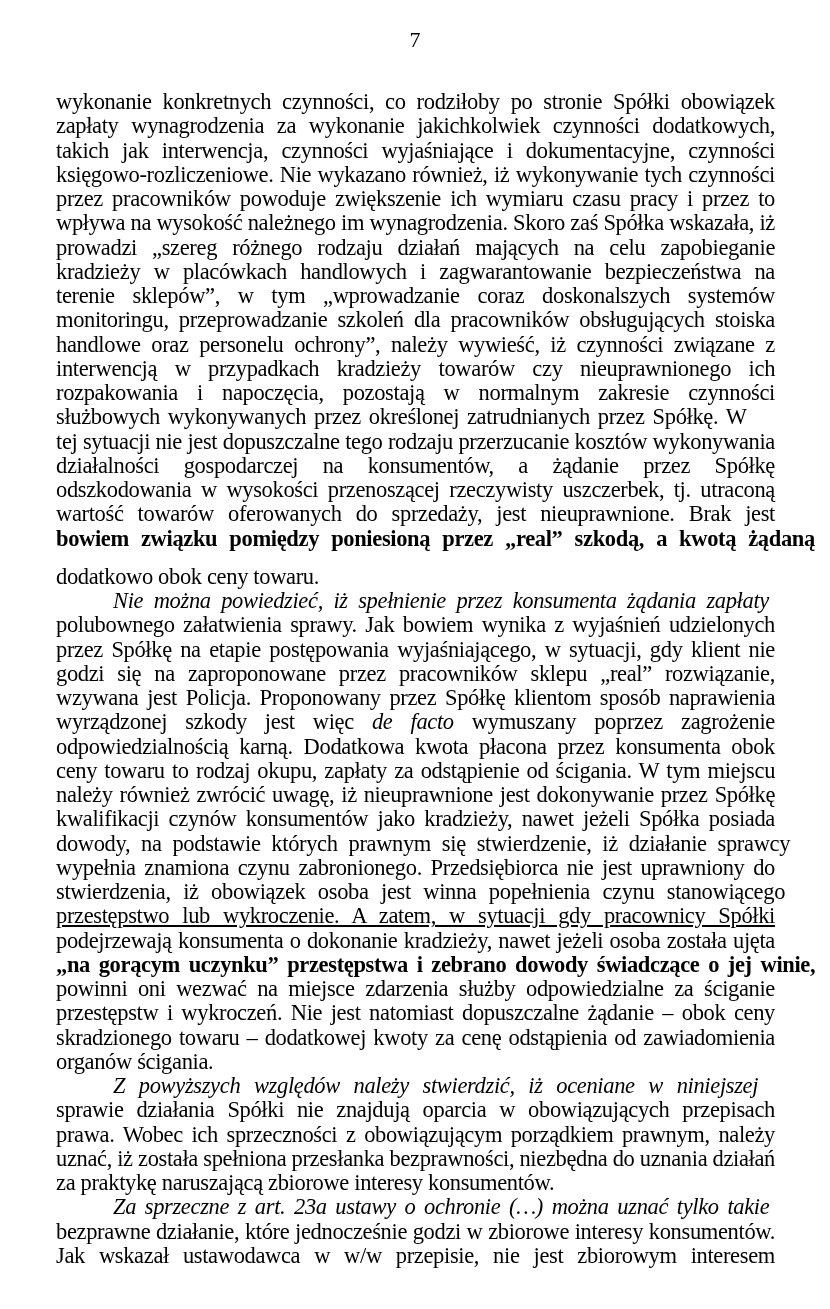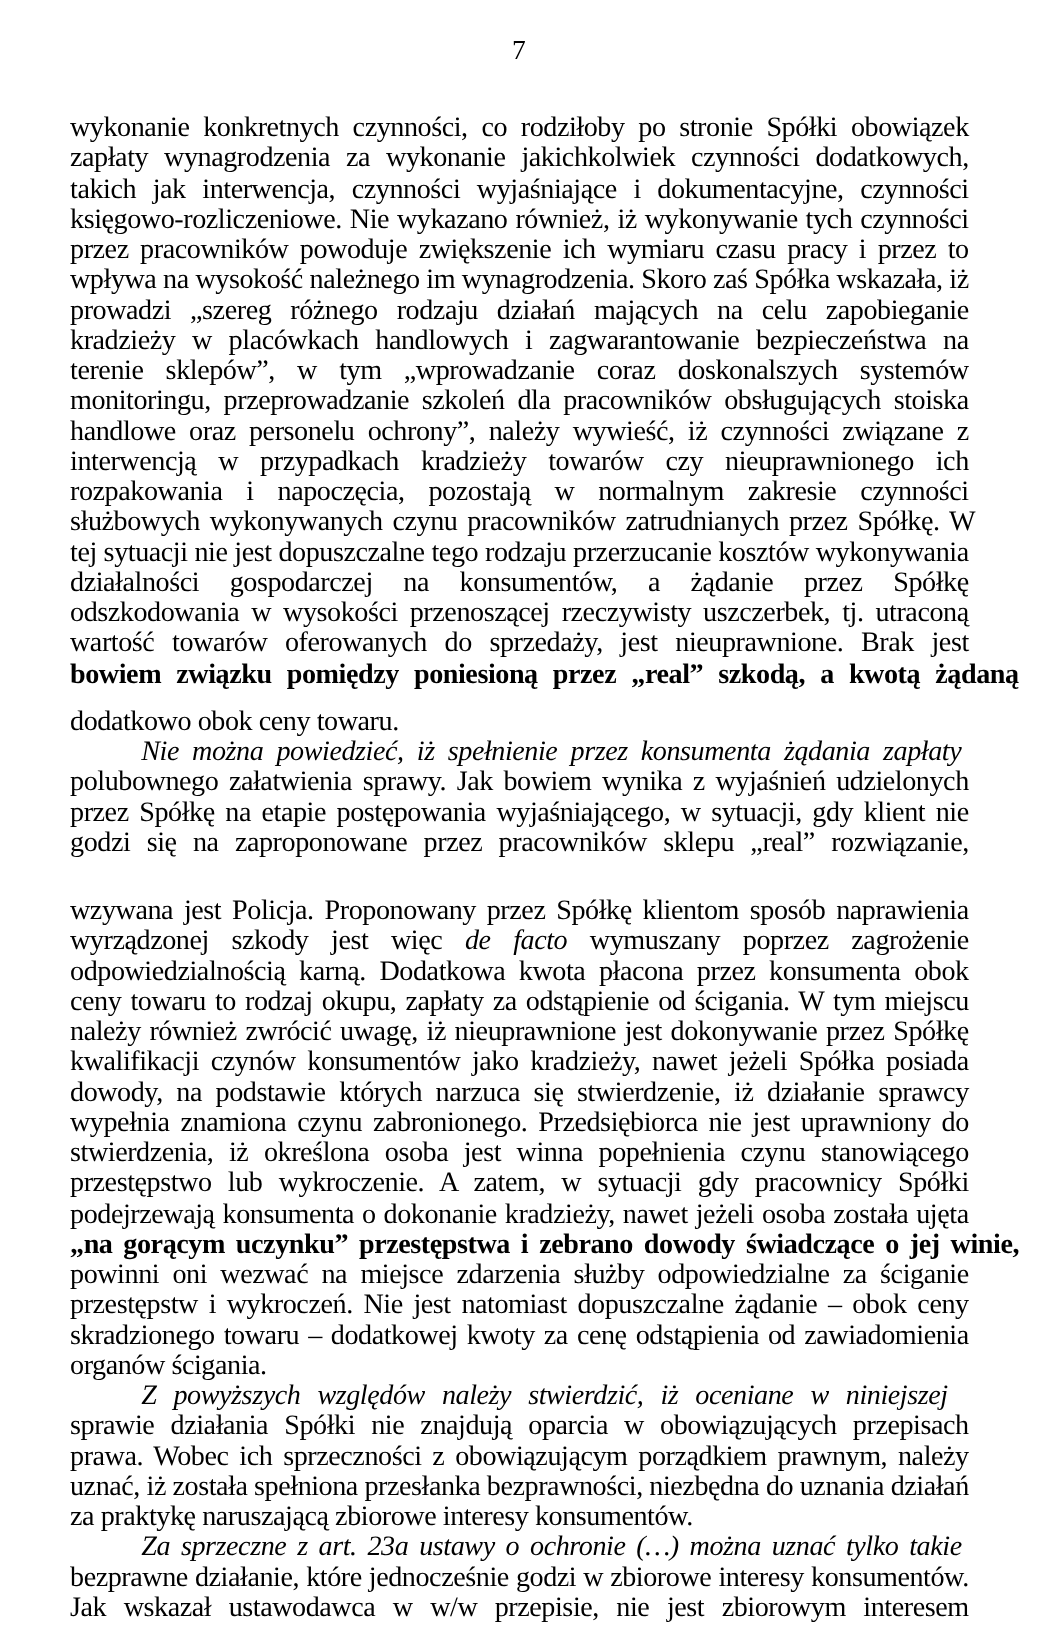--- a/index.html
+++ b/index.html
@@ -63,43 +63,43 @@
       <div class="line" style="white-space: nowrap; text-align-last: left; word-spacing: 1.05px;">księgowo-rozliczeniowe. Nie wykazano również, iż wykonywanie tych czynności</div>
       <div class="line" style="white-space: nowrap; text-align-last: left; word-spacing: 3.86px;">przez pracowników powoduje zwiększenie ich wymiaru czasu pracy i przez to</div>
       <div class="line" style="white-space: nowrap; text-align-last: left; word-spacing: 0.08px;">wpływa na wysokość należnego im wynagrodzenia. Skoro zaś Spółka wskazała, iż</div>
       <div class="line" style="white-space: nowrap; text-align-last: left; word-spacing: 9.86px;">prowadzi „szereg różnego rodzaju działań mających na celu zapobieganie</div>
       <div class="line" style="white-space: nowrap; text-align-last: left; word-spacing: 8.08px;">kradzieży w placówkach handlowych i zagwarantowanie bezpieczeństwa na</div>
       <div class="line" style="white-space: nowrap; text-align-last: left; word-spacing: 12.47px;">terenie sklepów”, w tym „wprowadzanie coraz doskonalszych systemów</div>
       <div class="line" style="white-space: nowrap; text-align-last: left; word-spacing: 4.91px;">monitoringu, przeprowadzanie szkoleń dla pracowników obsługujących stoiska</div>
       <div class="line" style="white-space: nowrap; text-align-last: left; word-spacing: 5.33px;">handlowe oraz personelu ochrony”, należy wywieść, iż czynności związane z</div>
       <div class="line" style="white-space: nowrap; text-align-last: left; word-spacing: 12.27px;">interwencją w przypadkach kradzieży towarów czy nieuprawnionego ich</div>
       <div class="line" style="white-space: nowrap; text-align-last: left; word-spacing: 13.78px;">rozpakowania i napoczęcia, pozostają w normalnym zakresie czynności</div>
-      <div class="line" style="white-space: nowrap; text-align-last: left; word-spacing: 2.61px;">służbowych wykonywanych czynu pracowników zatrudnianych przez Spółkę. W</div>
+      <div class="line" style="white-space: nowrap; text-align-last: left; word-spacing: 2.61px;">służbowych wykonywanych przez określonej zatrudnianych przez Spółkę. W</div>
       <div class="line" style="white-space: nowrap; text-align-last: left; word-spacing: 0.18px;">tej sytuacji nie jest dopuszczalne tego rodzaju przerzucanie kosztów wykonywania</div>
       <div class="line" style="white-space: nowrap; text-align-last: left; word-spacing: 19.19px;">działalności gospodarczej na konsumentów, a żądanie przez Spółkę</div>
       <div class="line" style="white-space: nowrap; text-align-last: left; word-spacing: 4.27px;">odszkodowania w wysokości przenoszącej rzeczywisty uszczerbek, tj. utraconą</div>
       <div class="line" style="white-space: nowrap; text-align-last: left; word-spacing: 8.82px;">wartość towarów oferowanych do sprzedaży, jest nieuprawnione. Brak jest</div>
       <div class="line" style="white-space: nowrap; text-align-last: left; word-spacing: 6.81px; font-weight: bold;">bowiem związku pomiędzy poniesioną przez „real” szkodą, a kwotą żądaną</div>
       <div class="line last" style="white-space: nowrap; text-align-last: left; margin-top: 14px;">dodatkowo obok ceny towaru.</div>
     </div>
     <div>
       <div class="line indent" style="white-space: nowrap; text-align-last: left; word-spacing: 5.21px;">Nie można powiedzieć, iż spełnienie przez konsumenta żądania zapłaty</div>
       <div class="line" style="white-space: nowrap; text-align-last: left; word-spacing: 3.2px;">polubownego załatwienia sprawy. Jak bowiem wynika z wyjaśnień udzielonych</div>
       <div class="line" style="white-space: nowrap; text-align-last: left; word-spacing: 3.15px;">przez Spółkę na etapie postępowania wyjaśniającego, w sytuacji, gdy klient nie</div>
       <div class="line" style="white-space: nowrap; text-align-last: left; word-spacing: 7.79px;">godzi się na zaproponowane przez pracowników sklepu „real” rozwiązanie,</div>
-      <div class="line" style="white-space: nowrap; text-align-last: left; word-spacing: 3.37px; margin-top: 30px;">wzywana jest Policja. Proponowany przez Spółkę klientom sposób naprawienia</div>
+      <div class="line" style="white-space: nowrap; text-align-last: left; word-spacing: 3.37px;">wzywana jest Policja. Proponowany przez Spółkę klientom sposób naprawienia</div>
       <div class="line" style="white-space: nowrap; text-align-last: left; word-spacing: 12.79px;">wyrządzonej szkody jest więc <em>de facto</em> wymuszany poprzez zagrożenie</div>
       <div class="line" style="white-space: nowrap; text-align-last: left; word-spacing: 5.58px;">odpowiedzialnością karną. Dodatkowa kwota płacona przez konsumenta obok</div>
       <div class="line" style="white-space: nowrap; text-align-last: left; word-spacing: 1.97px;">ceny towaru to rodzaj okupu, zapłaty za odstąpienie od ścigania. W tym miejscu</div>
       <div class="line" style="white-space: nowrap; text-align-last: left; word-spacing: 1.63px;">należy również zwrócić uwagę, iż nieuprawnione jest dokonywanie przez Spółkę</div>
       <div class="line" style="white-space: nowrap; text-align-last: left; word-spacing: 4.07px;">kwalifikacji czynów konsumentów jako kradzieży, nawet jeżeli Spółka posiada</div>
-      <div class="line" style="white-space: nowrap; text-align-last: left; word-spacing: 5.57px;">dowody, na podstawie których narzuca się stwierdzenie, iż działanie sprawcy</div>
+      <div class="line" style="white-space: nowrap; text-align-last: left; word-spacing: 5.57px;">dowody, na podstawie których prawnym się stwierdzenie, iż działanie sprawcy</div>
       <div class="line" style="white-space: nowrap; text-align-last: left; word-spacing: 3.42px;">wypełnia znamiona czynu zabronionego. Przedsiębiorca nie jest uprawniony do</div>
-      <div class="line" style="white-space: nowrap; text-align-last: left; word-spacing: 7.13px;">stwierdzenia, iż określona osoba jest winna popełnienia czynu stanowiącego</div>
-      <div class="line" style="white-space: nowrap; text-align-last: left; word-spacing: 7.74px;">przestępstwo lub wykroczenie. A zatem, w sytuacji gdy pracownicy Spółki</div>
+      <div class="line" style="white-space: nowrap; text-align-last: left; word-spacing: 7.13px;">stwierdzenia, iż obowiązek osoba jest winna popełnienia czynu stanowiącego</div>
+      <div class="line" style="white-space: nowrap; text-align-last: left; word-spacing: 7.74px; text-decoration: underline;">przestępstwo lub wykroczenie. A zatem, w sytuacji gdy pracownicy Spółki</div>
       <div class="line" style="white-space: nowrap; text-align-last: left; word-spacing: 1.07px;">podejrzewają konsumenta o dokonanie kradzieży, nawet jeżeli osoba została ujęta</div>
       <div class="line" style="white-space: nowrap; text-align-last: left; word-spacing: 3.46px; font-weight: bold;">„na gorącym uczynku” przestępstwa i zebrano dowody świadczące o jej winie,</div>
       <div class="line" style="white-space: nowrap; text-align-last: left; word-spacing: 5.33px;">powinni oni wezwać na miejsce zdarzenia służby odpowiedzialne za ściganie</div>
       <div class="line" style="white-space: nowrap; text-align-last: left; word-spacing: 3.27px;">przestępstw i wykroczeń. Nie jest natomiast dopuszczalne żądanie – obok ceny</div>
       <div class="line" style="white-space: nowrap; text-align-last: left; word-spacing: 1.93px;">skradzionego towaru – dodatkowej kwoty za cenę odstąpienia od zawiadomienia</div>
       <div class="line last" style="white-space: nowrap; text-align-last: left;">organów ścigania.</div>
     </div>
     <div>
       <div class="line indent" style="white-space: nowrap; text-align-last: left; word-spacing: 8.36px;">Z powyższych względów należy stwierdzić, iż oceniane w niniejszej</div>
       <div class="line" style="white-space: nowrap; text-align-last: left; word-spacing: 7.63px;">sprawie działania Spółki nie znajdują oparcia w obowiązujących przepisach</div>

